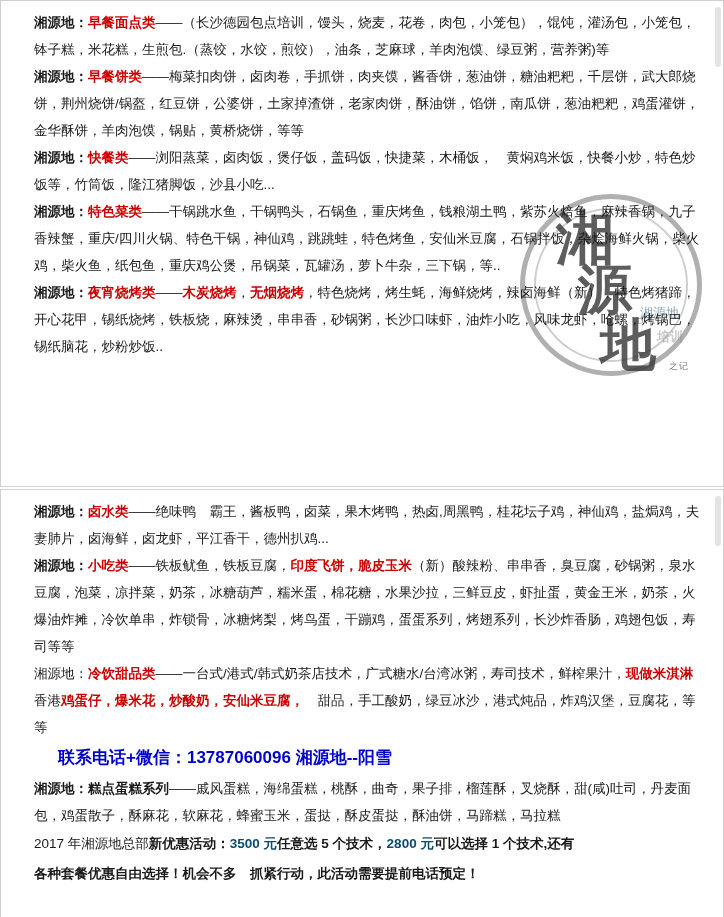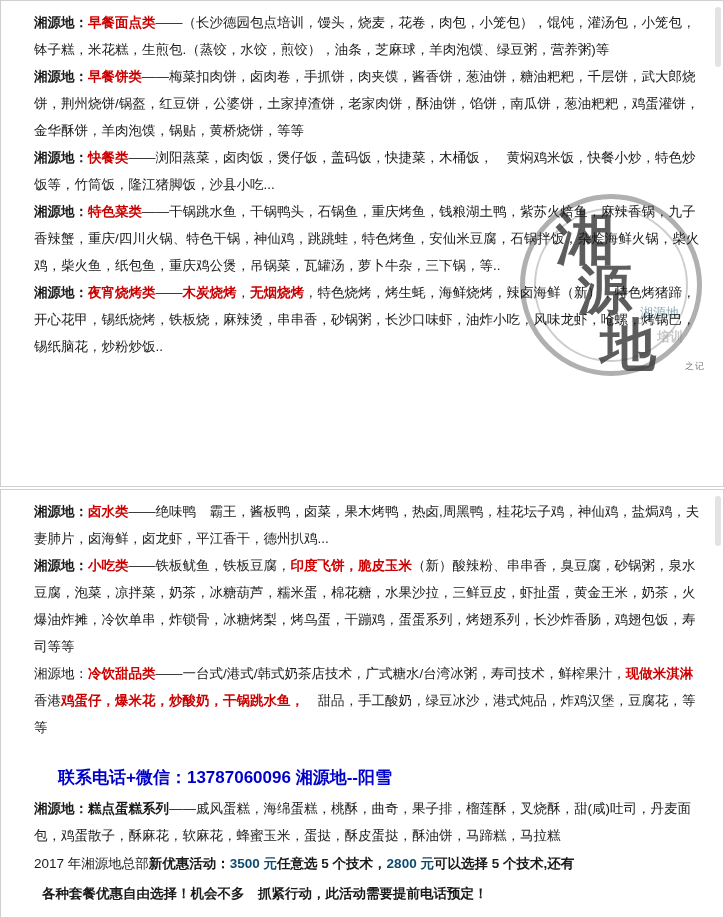--- a/index.html
+++ b/index.html
@@ -71,21 +71,20 @@
     color: #1a1a1a;
   }
   .phone-line {
     font-size: 17px;
     font-weight: bold;
     color: #0000cc;
     line-height: 34px;
     padding-left: 24px;
     position: relative;
     z-index: 3;
-    margin-top: 20px;
   }
   .promo {
     font-size: 13.5px;
     line-height: 30px;
     color: #1a1a1a;
     position: relative;
     z-index: 3;
   }
   .promo .num {
     color: #0c4a6e;
@@ -94,21 +93,20 @@
   .promo .b {
     font-weight: bold;
   }
   .promo-last {
     font-weight: bold;
     font-size: 13.5px;
     line-height: 30px;
     color: #1a1a1a;
     position: relative;
     z-index: 3;
-    margin-left: 8px;
   }
 
   
   .watermark {
     position: absolute;
     right: 10px;
     top: 185px;
     width: 205px;
     height: 205px;
     z-index: 1;
@@ -159,21 +157,21 @@
   }
   .wm-c3 {
     position: absolute;
     left: 52px;
     top: 112px;
     font-size: 56px;
     font-weight: bold;
   }
   .wm-small {
     position: absolute;
-    right: 8px;
+    right: 24px;
     bottom: 18px;
     font-size: 9px;
     color: #555;
     opacity: 0.8;
     letter-spacing: 1px;
   }
   .wm-dl {
     position: absolute;
     right: 56px;
     top: 130px;
@@ -245,27 +243,27 @@
     <div class="scroll-nub" style="top:6px; height:60px;"></div>
   </div>
 
   <div class="panel panel-bottom">
     <div class="inner">
 
       <div class="line"><span class="lbl">湘源地：</span><span class="cat">卤水类</span><span class="ink">——</span><span class="ink">绝味鸭　霸王，酱板鸭，卤菜，果木烤鸭，热卤,周黑鸭，桂花坛子鸡，神仙鸡，盐焗鸡，夫妻肺片，卤海鲜，卤龙虾，平江香干，德州扒鸡...</span></div>
 
       <div class="line"><span class="lbl">湘源地：</span><span class="cat">小吃类</span><span class="ink">——</span><span class="ink">铁板鱿鱼，铁板豆腐，</span><span class="hl">印度飞饼，脆皮玉米</span><span class="ink">（新）酸辣粉、串串香，臭豆腐，砂锅粥，泉水豆腐，泡菜，凉拌菜，奶茶，冰糖葫芦，糯米蛋，棉花糖，水果沙拉，三鲜豆皮，虾扯蛋，黄金王米，奶茶，火爆油炸摊，冷饮单串，炸锁骨，冰糖烤梨，烤鸟蛋，干蹦鸡，蛋蛋系列，烤翅系列，长沙炸香肠，鸡翅包饭，寿司等等</span></div>
 
-      <div class="line"><span class="lbl-plain">湘源地：</span><span class="cat">冷饮甜品类</span><span class="ink">——</span><span class="ink">一台式/港式/韩式奶茶店技术，广式糖水/台湾冰粥，寿司技术，鲜榨果汁，</span><span class="hl">现做米淇淋</span><span class="ink">　香港</span><span class="hl">鸡蛋仔，爆米花，炒酸奶，干锅跳水鱼，</span><span class="ink">　甜品，手工酸奶，绿豆冰沙，港式炖品，炸鸡汉堡，豆腐花，等等</span></div>
+      <div class="line"><span class="lbl-plain">湘源地：</span><span class="cat">冷饮甜品类</span><span class="ink">——</span><span class="ink">一台式/港式/韩式奶茶店技术，广式糖水/台湾冰粥，寿司技术，鲜榨果汁，</span><span class="hl">现做米淇淋</span><span class="ink">　香港</span><span class="hl">鸡蛋仔，爆米花，炒酸奶，安仙米豆腐，</span><span class="ink">　甜品，手工酸奶，绿豆冰沙，港式炖品，炸鸡汉堡，豆腐花，等等</span></div>
 
       <div class="phone-line">联系电话+微信：13787060096  湘源地--阳雪</div>
 
       <div class="line"><span class="lbl">湘源地：</span><span class="lbl">糕点蛋糕系列</span><span class="ink">——</span><span class="ink">戚风蛋糕，海绵蛋糕，桃酥，曲奇，果子排，榴莲酥，叉烧酥，甜(咸)吐司，丹麦面包，鸡蛋散子，酥麻花，软麻花，蜂蜜玉米，蛋挞，酥皮蛋挞，酥油饼，马蹄糕，马拉糕</span></div>
 
-      <div class="promo"><span>2017 年湘源地总部</span><span class="b">新优惠活动：</span><span class="num">3500 元</span><span class="b">任意选 5 个技术，</span><span class="num">2800 元</span><span class="b">可以选择 5 个技术,还有</span></div>
+      <div class="promo"><span>2017 年湘源地总部</span><span class="b">新优惠活动：</span><span class="num">3500 元</span><span class="b">任意选 5 个技术，</span><span class="num">2800 元</span><span class="b">可以选择 1 个技术,还有</span></div>
 
       <div class="promo-last">各种套餐优惠自由选择！机会不多　抓紧行动，此活动需要提前电话预定！</div>
 
     </div>
     <div class="scroll-nub" style="top:6px; height:50px;"></div>
   </div>
 
 </div>
 
 </body></html>

